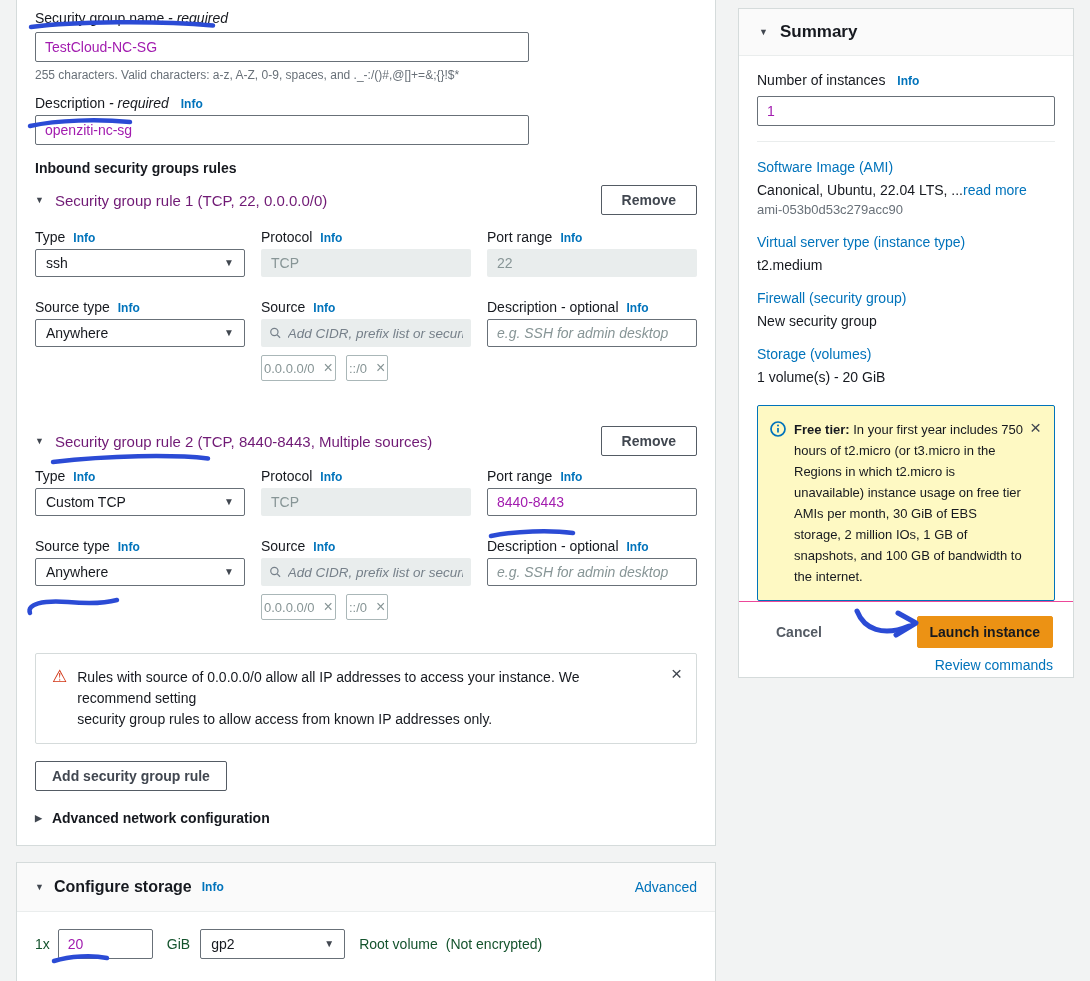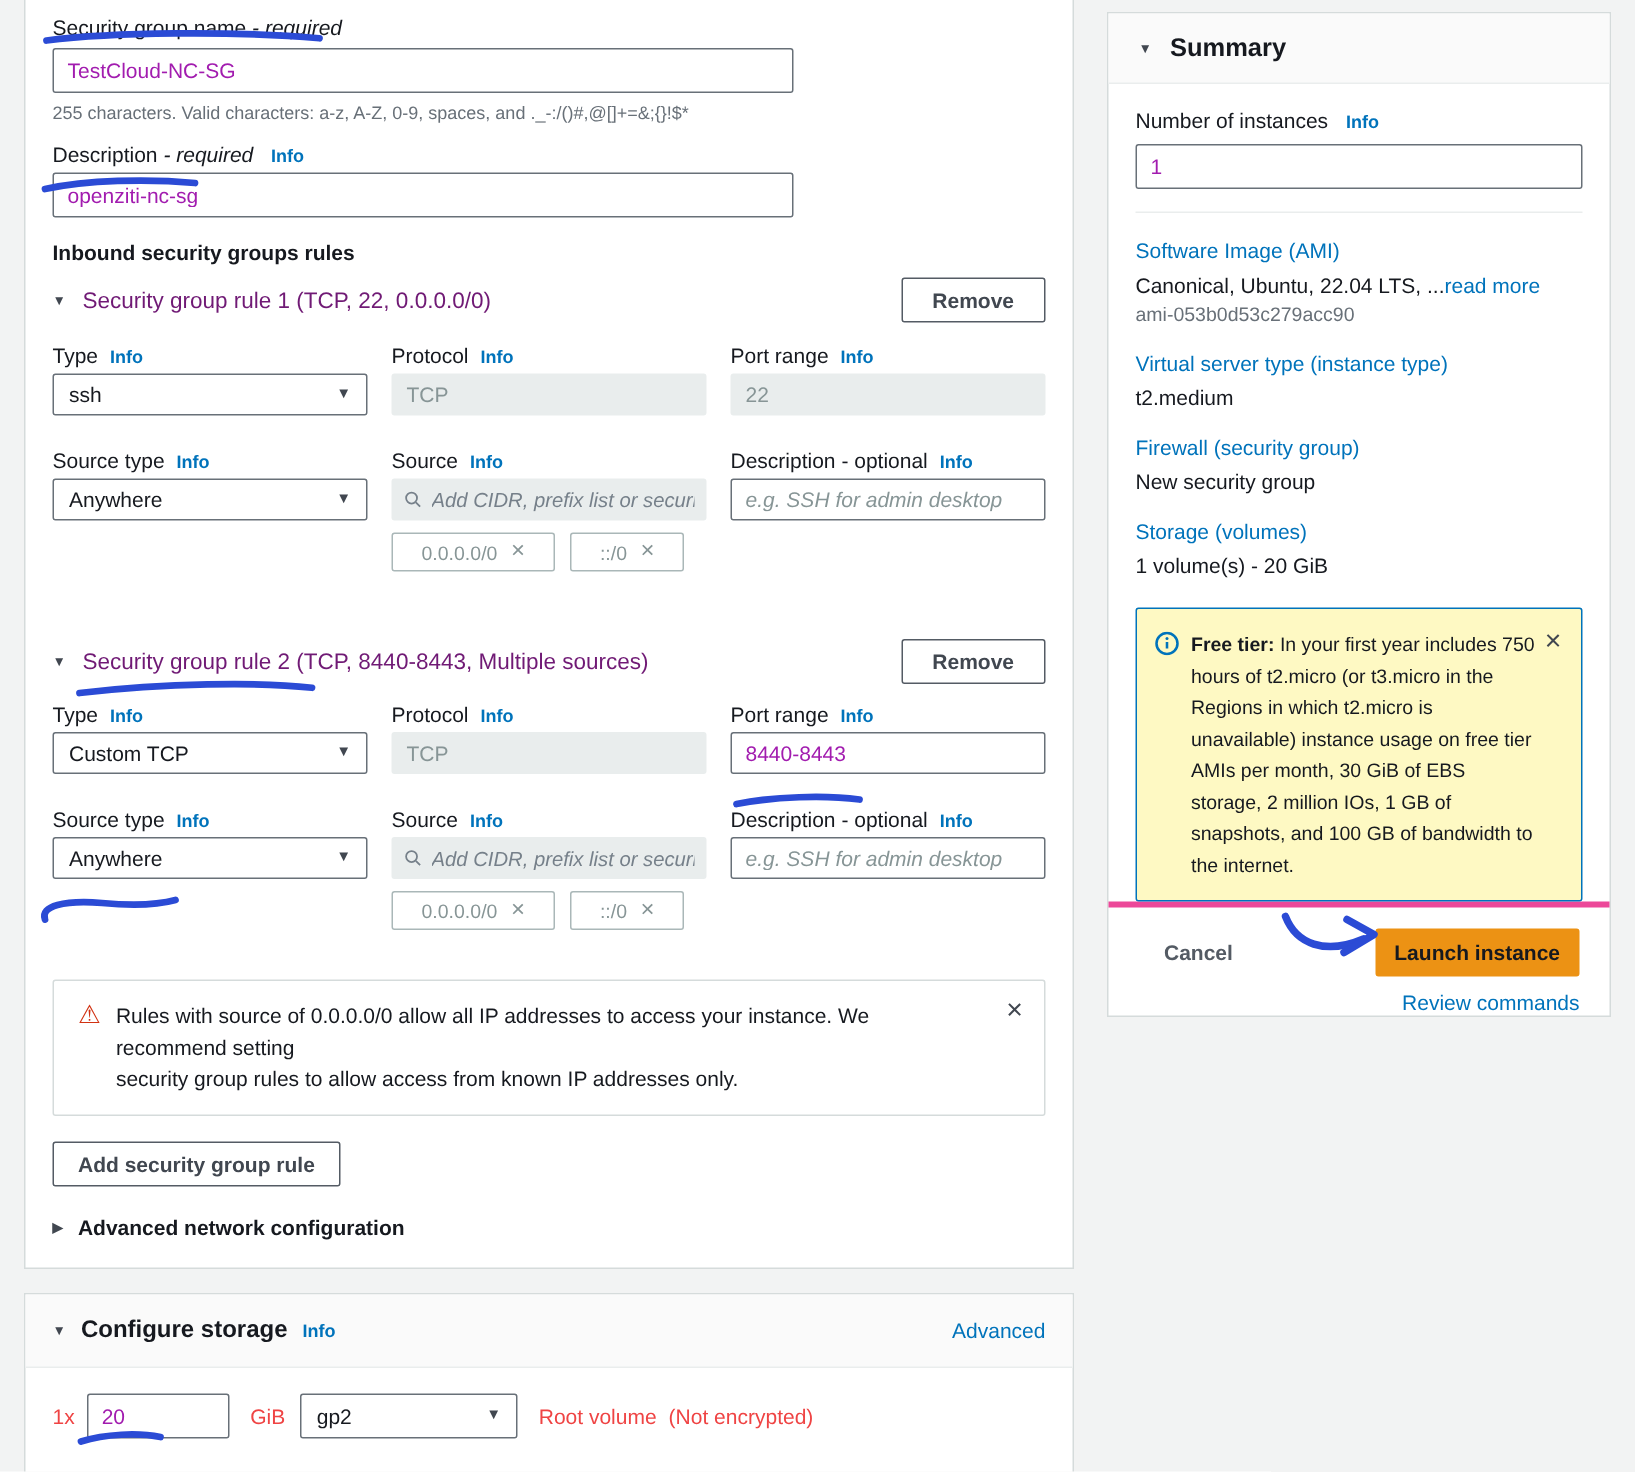--- a/index.html
+++ b/index.html
@@ -56,21 +56,21 @@
   .search-field input {
     border:none; background:transparent; outline:none; width:100%;
     font-family:"Liberation Sans",sans-serif; font-size:13.5px; font-style:italic; color:#687078;
   }
   .search-field input::placeholder { color:#76808a; font-style:italic; opacity:1; }
   .opt-input { width:100%; height:28px; }
   .opt-input::placeholder { font-style:italic; color:#879596; opacity:1; }
   .chips { display:flex; gap:10px; margin-top:8px; }
   .chip {
     height:26px; border:1px solid #aab7b8; border-radius:2px; background:#fff;
-    display:inline-flex; align-items:center; gap:9px; padding:0 19px; font-size:13px; color:#879596;
+    display:inline-flex; align-items:center; gap:9px; padding:0 2px; font-size:13px; color:#879596;
   }
   .chip .x { font-size:16px; color:#879596; cursor:pointer; line-height:1; }
 
   .rule2 { margin-top:44px; }
 
   #warning-box {
     margin-top:33px; border:1px solid #d5dbdb; border-radius:2px; padding:13px 40px 13px 16px;
     position:relative; display:flex; gap:10px; align-items:flex-start;
   }
   #warning-box .wicon { color:#d13212; font-size:17px; line-height:20px; }
@@ -86,21 +86,21 @@
   #storage-card { left:16px; top:862px; width:700px; height:121px; }
   .card-header {
     background:#fafafa; border-bottom:1px solid #eaeded; display:flex; align-items:center;
     padding:0 18px; justify-content:space-between;
   }
   #storage-card .card-header { height:49px; }
   .card-header .hleft { display:flex; align-items:center; gap:10px; }
   .card-header .htitle { font-weight:bold; font-size:16px; }
   .link { color:#0073bb; cursor:pointer; text-decoration:none; }
   #storage-row { display:flex; align-items:center; padding:17px 18px 0; }
-  #storage-row .lbl { font-size:14px; color:#ef4444; }
+  #storage-row .lbl { font-size:14px; color:#14532d; }
   #vol-size { width:95px; margin-left:8px; height:30px; }
   #vol-type { width:145px; margin-left:10px; height:30px; }
   #storage-row .gib { margin-left:14px; }
   #storage-row .root { margin-left:14px; }
   #storage-row .enc { margin-left:8px; }
 
   
   #summary-card { left:738px; top:8px; width:336px; height:670px; display:flex; flex-direction:column; }
   #summary-card .card-header { height:57px; justify-content:flex-start; gap:12px; padding:0 20px; }
   #summary-card .card-header .htitle { font-size:17px; }
@@ -112,21 +112,21 @@
   .sum-value { margin-top:7px; font-size:14px; color:#16191f; }
   .sum-sub { margin-top:4px; font-size:13px; color:#687078; }
   #free-tier {
     margin-top:20px; background:#fef9c3; border:1px solid #0073bb; border-radius:2px;
     padding:13px 14px 13px 12px; position:relative; display:flex; gap:8px;
   }
   #free-tier .ft-text { font-size:13px; line-height:21px; color:#16191f; width:232px; }
   #free-tier .ft-text b { font-weight:bold; }
   #free-tier .close-x { top:12px; right:13px; }
   #summary-footer {
-    border-top:4px solid #ec4899; padding:14px 20px 0; display:flex; justify-content:space-between; align-items:flex-start;
+    border-top:1px solid #ec4899; padding:14px 20px 0; display:flex; justify-content:space-between; align-items:flex-start;
     height:88px;
   }
   #cancel-btn { font-weight:bold; color:#545b64; margin:8px 0 0 17px; cursor:pointer; font-size:14px; }
   .footer-right { display:flex; flex-direction:column; align-items:flex-end; }
   #launch-btn {
     background:#ec9214; border:1px solid #ec9214; border-radius:2px; color:#16191f;
     font-weight:bold; font-size:14px; height:32px; padding:0 12px; cursor:pointer;
     font-family:"Liberation Sans",sans-serif;
   }
   #review-link { margin-top:9px; font-size:14px; }

